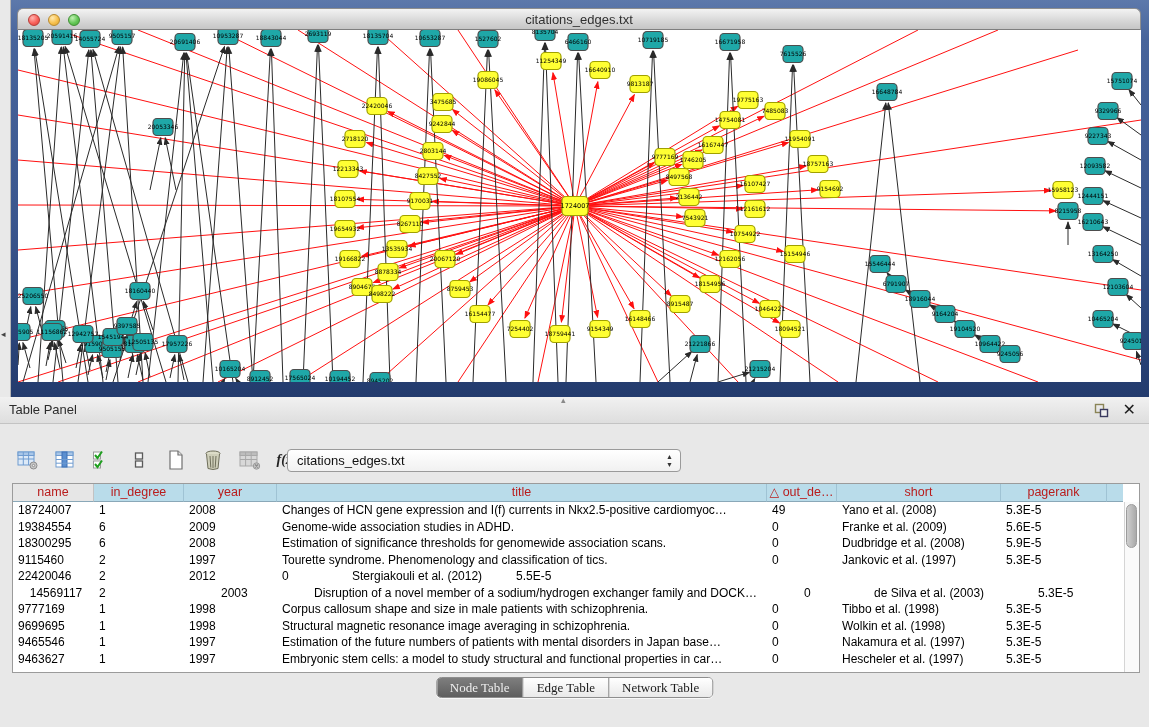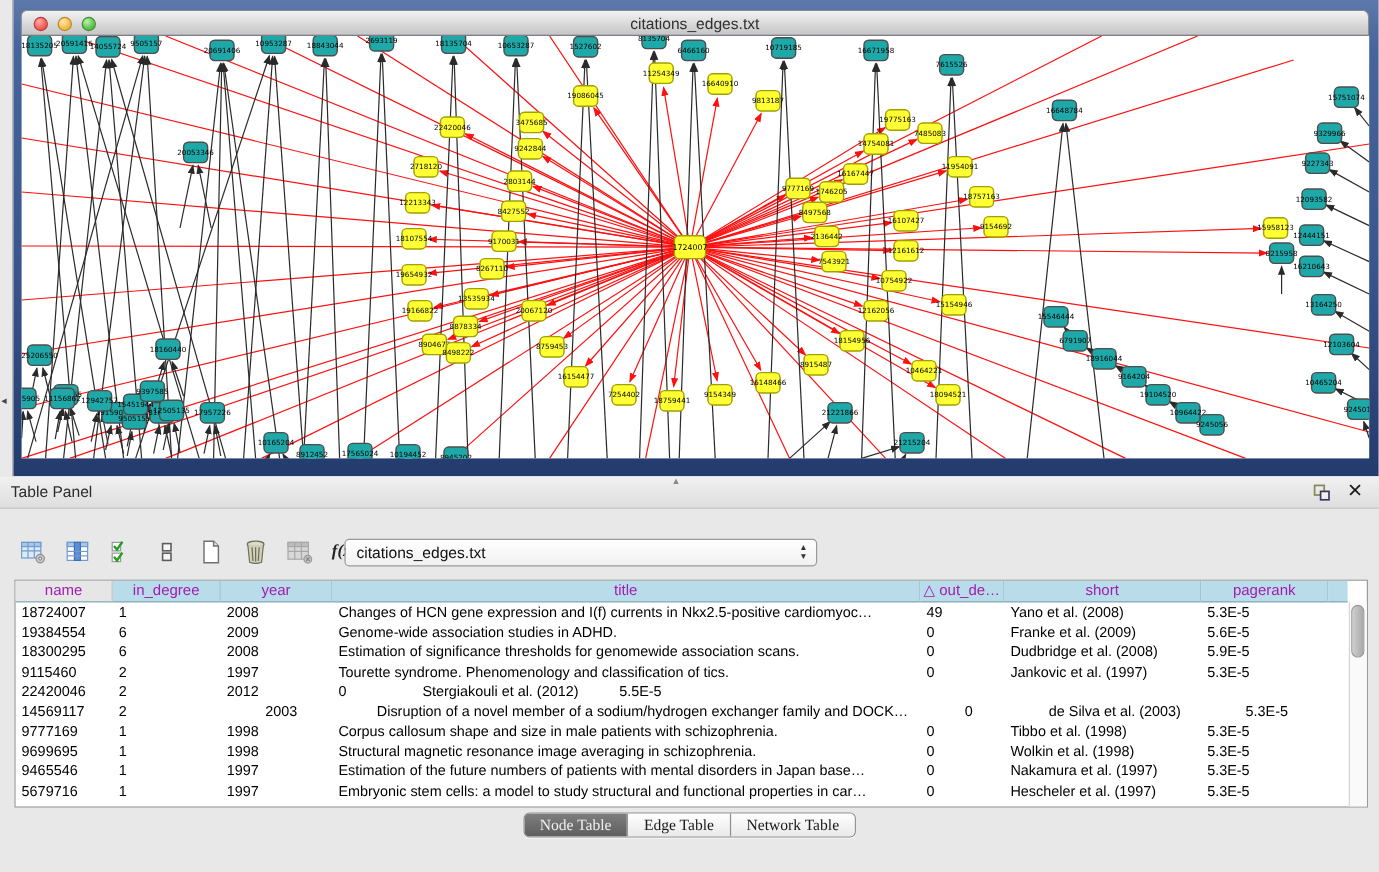--- a/index.html
+++ b/index.html
@@ -42,21 +42,21 @@
             font-size:14px;color:#222;}
   .combo{position:absolute;left:287px;top:52px;width:394px;height:23px;background:linear-gradient(#ffffff,#f1f1f1);
          border:1px solid #9a9a9a;border-radius:4px;cursor:pointer;}
   .combo-text{position:absolute;left:9px;top:0;line-height:21px;font-size:13px;color:#111;}
   .combo-arrows{position:absolute;right:7px;top:3px;display:flex;flex-direction:column;align-items:center;line-height:8px;}
   .combo-arrows span{font-size:7px;color:#333;}
 
   .table-box{position:absolute;left:12px;top:86px;width:1128px;height:190px;background:#ffffff;
              border:1px solid #9b9b9b;}
   .thead{position:absolute;left:0;top:0;right:16px;height:18px;display:flex;}
-  .hcell{height:18px;line-height:17px;font-size:12.5px;color:#a21caf;text-align:center;
+  .hcell{height:18px;line-height:17px;font-size:12.5px;color:#b91c1c;text-align:center;
          background:#b9dcea;border-right:1px solid #9fc3d4;border-bottom:1px solid #8aa8b8;
          overflow:hidden;white-space:nowrap;flex:0 0 auto;cursor:pointer;}
   .hcell.hgray{background:#e6e6e6;border-right:1px solid #c2c2c2;}
   .hcell.hfill{flex:1 1 auto;border-right:none;}
   .tbody{position:absolute;left:0;top:18px;right:16px;bottom:0;overflow:hidden;}
   .trow{display:flex;height:16.5px;cursor:default;}
   .tcell{height:16.5px;line-height:16.5px;font-size:12px;color:#000;padding-left:5px;
          overflow:hidden;white-space:nowrap;text-overflow:clip;flex:0 0 auto;}
   .vscroll{position:absolute;right:0;top:18px;bottom:0;width:15px;background:#fafafa;border-left:1px solid #d5d5d5;}
   .vthumb{position:absolute;left:1px;top:2px;width:11px;height:44px;border-radius:6px;
@@ -847,21 +847,21 @@
           </div>
           <div class="trow">
             <div class="tcell" style="width: 81px;">22420046</div>
             <div class="tcell" style="width: 90px;">2</div>
             <div class="tcell" style="width: 93px;">2012</div>
             <div class="tcell" style="width: 70px;">0</div>
             <div class="tcell" style="width: 164px;">Stergiakouli et al. (2012)</div>
             <div class="tcell" style="width: 106px;">5.5E-5</div>
           </div>
           <div class="trow">
-            <div class="tcell" style="width: 81px;">14569117</div>
+            <div class="tcell" style="width: 81px; text-align: center;">14569117</div>
             <div class="tcell" style="width: 90px;">2</div>
             <div class="tcell" style="width: 93px; margin-left: 32px;">2003</div>
             <div class="tcell" style="width: 490px;">Disruption of a novel member of a sodium/hydrogen exchanger family and DOCK…</div>
             <div class="tcell" style="width: 70px;">0</div>
             <div class="tcell" style="width: 164px;">de Silva et al. (2003)</div>
             <div class="tcell" style="width: 106px;">5.3E-5</div>
           </div>
           <div class="trow">
             <div class="tcell" style="width: 81px;">9777169</div>
             <div class="tcell" style="width: 90px;">1</div>
@@ -883,21 +883,21 @@
           <div class="trow">
             <div class="tcell" style="width: 81px;">9465546</div>
             <div class="tcell" style="width: 90px;">1</div>
             <div class="tcell" style="width: 93px;">1997</div>
             <div class="tcell" style="width: 490px;">Estimation of the future numbers of patients with mental disorders in Japan base…</div>
             <div class="tcell" style="width: 70px;">0</div>
             <div class="tcell" style="width: 164px;">Nakamura et al. (1997)</div>
             <div class="tcell" style="width: 106px;">5.3E-5</div>
           </div>
           <div class="trow">
-            <div class="tcell" style="width: 81px;">5679716</div>
+            <div class="tcell" style="width: 81px;">9463627</div>
             <div class="tcell" style="width: 90px;">1</div>
             <div class="tcell" style="width: 93px;">1997</div>
             <div class="tcell" style="width: 490px;">Embryonic stem cells: a model to study structural and functional properties in car…</div>
             <div class="tcell" style="width: 70px;">0</div>
             <div class="tcell" style="width: 164px;">Hescheler et al. (1997)</div>
             <div class="tcell" style="width: 106px;">5.3E-5</div>
           </div>
         </div>
       <div class="vscroll">
         <div class="vthumb"></div>

